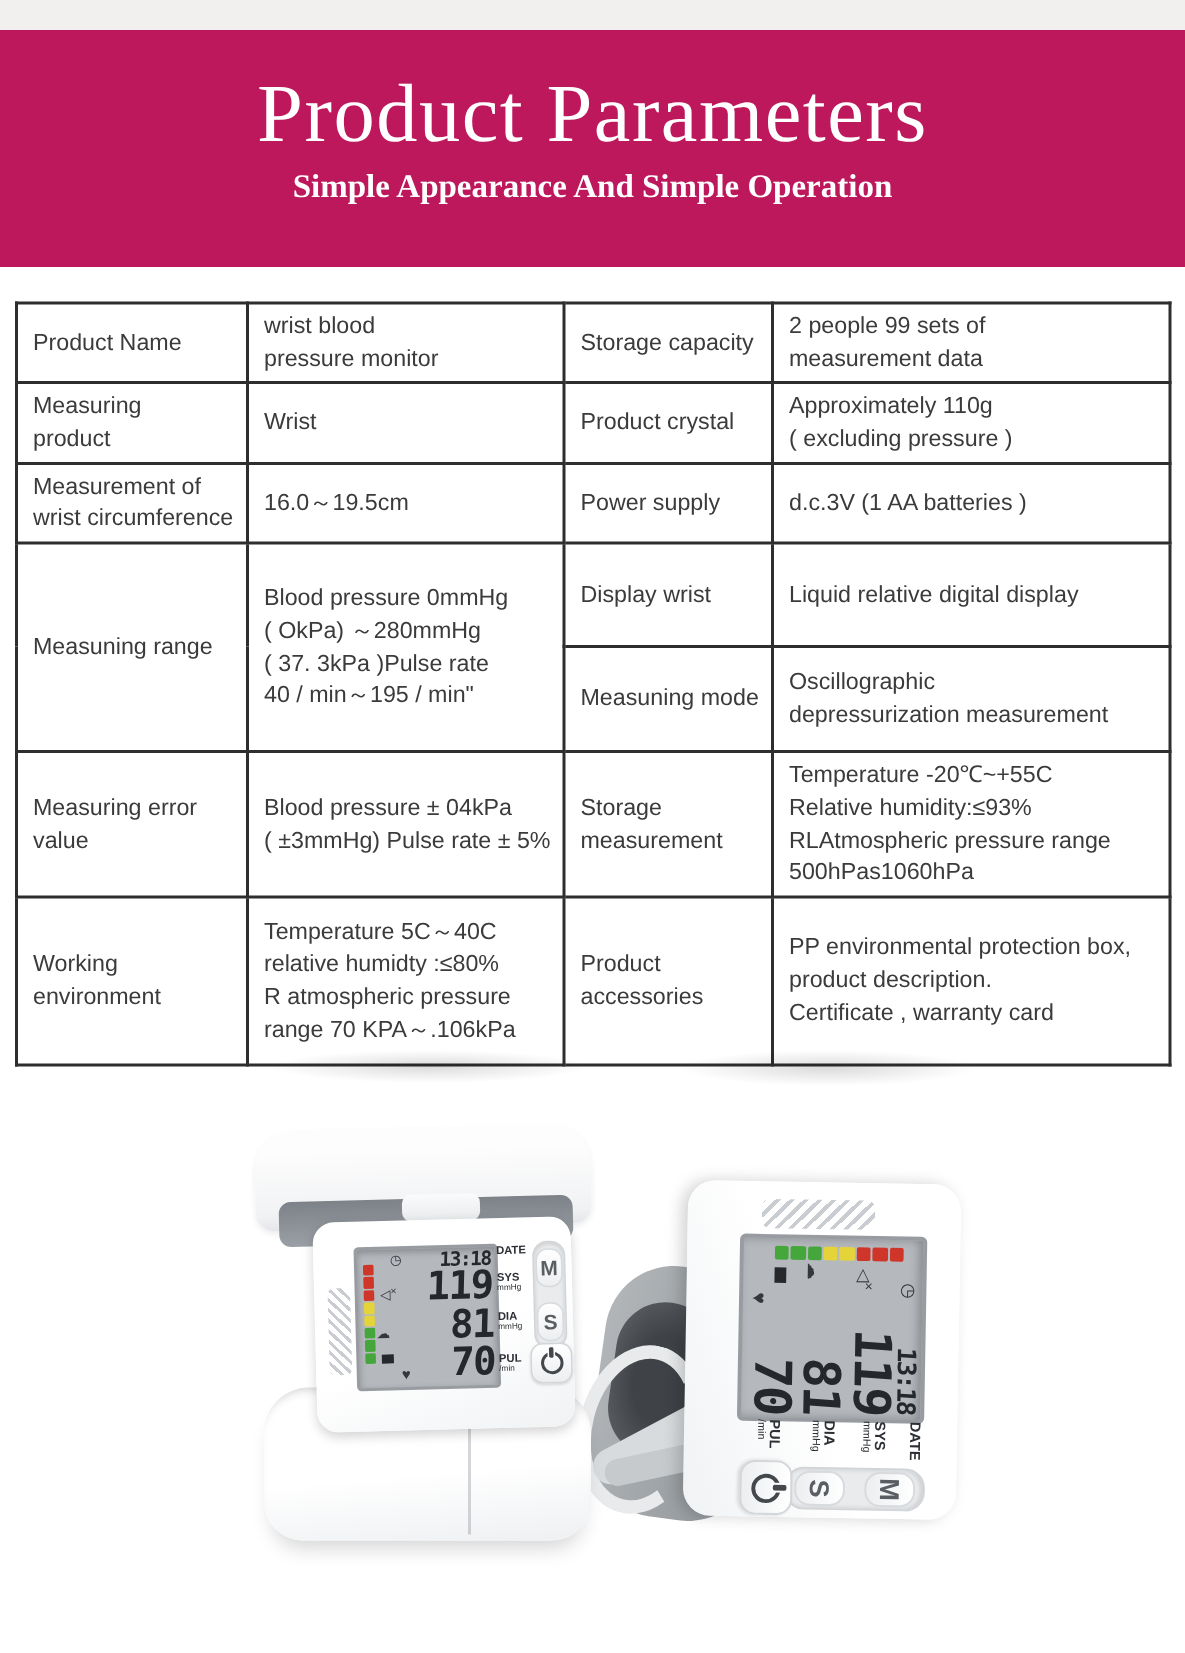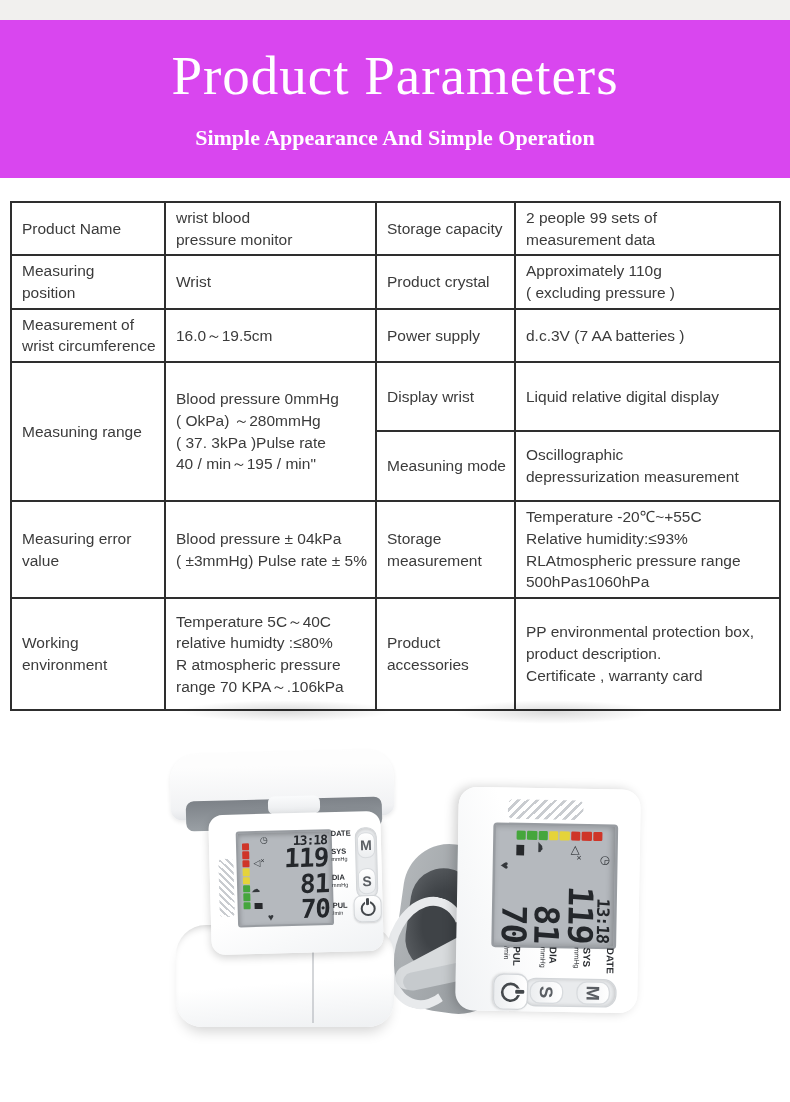--- a/index.html
+++ b/index.html
@@ -1,24 +1,24 @@
 <!DOCTYPE html>
 <html><head>
 <meta charset="utf-8">
 <style>
   html,body{margin:0;padding:0;}
   body{font-family:"Liberation Sans",sans-serif;background:#ffffff;}
   .page{position:relative;width:790px;height:1102px;background:#ffffff;overflow:hidden;}
 
   
   .top-strip{position:absolute;left:0;top:0;width:790px;height:20px;background:#f1f0ee;}
-  .banner{position:absolute;left:0;top:20px;width:790px;height:158px;background:#d946ef;text-align:center;}
+  .banner{position:absolute;left:0;top:20px;width:790px;height:158px;background:#be185d;text-align:center;}
   .banner h1{margin:0;padding-top:24px;font-family:"Liberation Serif",serif;font-weight:400;
              font-size:55px;color:#ffffff;letter-spacing:1px;}
-  .banner .subtitle{margin-top:18px;font-family:"Liberation Serif",serif;font-weight:700;
+  .banner .subtitle{margin-top:4px;font-family:"Liberation Serif",serif;font-weight:700;
              font-size:22px;color:#ffffff;}
 
   
   .table-wrap{position:absolute;left:10px;top:201px;}
   table.spec{border-collapse:collapse;table-layout:fixed;width:769px;}
   table.spec td{border:2px solid #2e2e2e;padding:4px 8px 4px 10px;font-size:15.5px;color:#3b3b3b;
                 vertical-align:middle;white-space:pre-line;line-height:1.4;background:#ffffff;}
   td.lbl{padding-right:2px;}
 
   
@@ -124,32 +124,32 @@
           <tr style="height:46px">
         <td class="lbl">Product Name</td>
         <td>wrist blood
 pressure monitor</td>
         <td class="lbl">Storage capacity</td>
         <td>2 people 99 sets of
 measurement data</td>
       </tr>
       <tr style="height:47px">
         <td class="lbl">Measuring
-position</td>
+product</td>
         <td>Wrist</td>
         <td class="lbl">Product crystal</td>
         <td>Approximately 110g
  ( excluding pressure )</td>
       </tr>
       <tr style="height:47px">
         <td class="lbl">Measurement of
 wrist circumference</td>
         <td>16.0～19.5cm</td>
         <td class="lbl">Power supply</td>
-        <td>d.c.3V (7 AA batteries )</td>
+        <td>d.c.3V (1 AA batteries )</td>
       </tr>
       <tr style="height:69px">
         <td class="lbl" rowspan="2">Measuning range</td>
         <td rowspan="2">Blood pressure 0mmHg
 ( OkPa) ～280mmHg
 ( 37. 3kPa )Pulse rate
 40 / min～195 / min"</td>
         <td class="lbl">Display wrist</td>
         <td>Liquid relative digital display</td>
       </tr>

